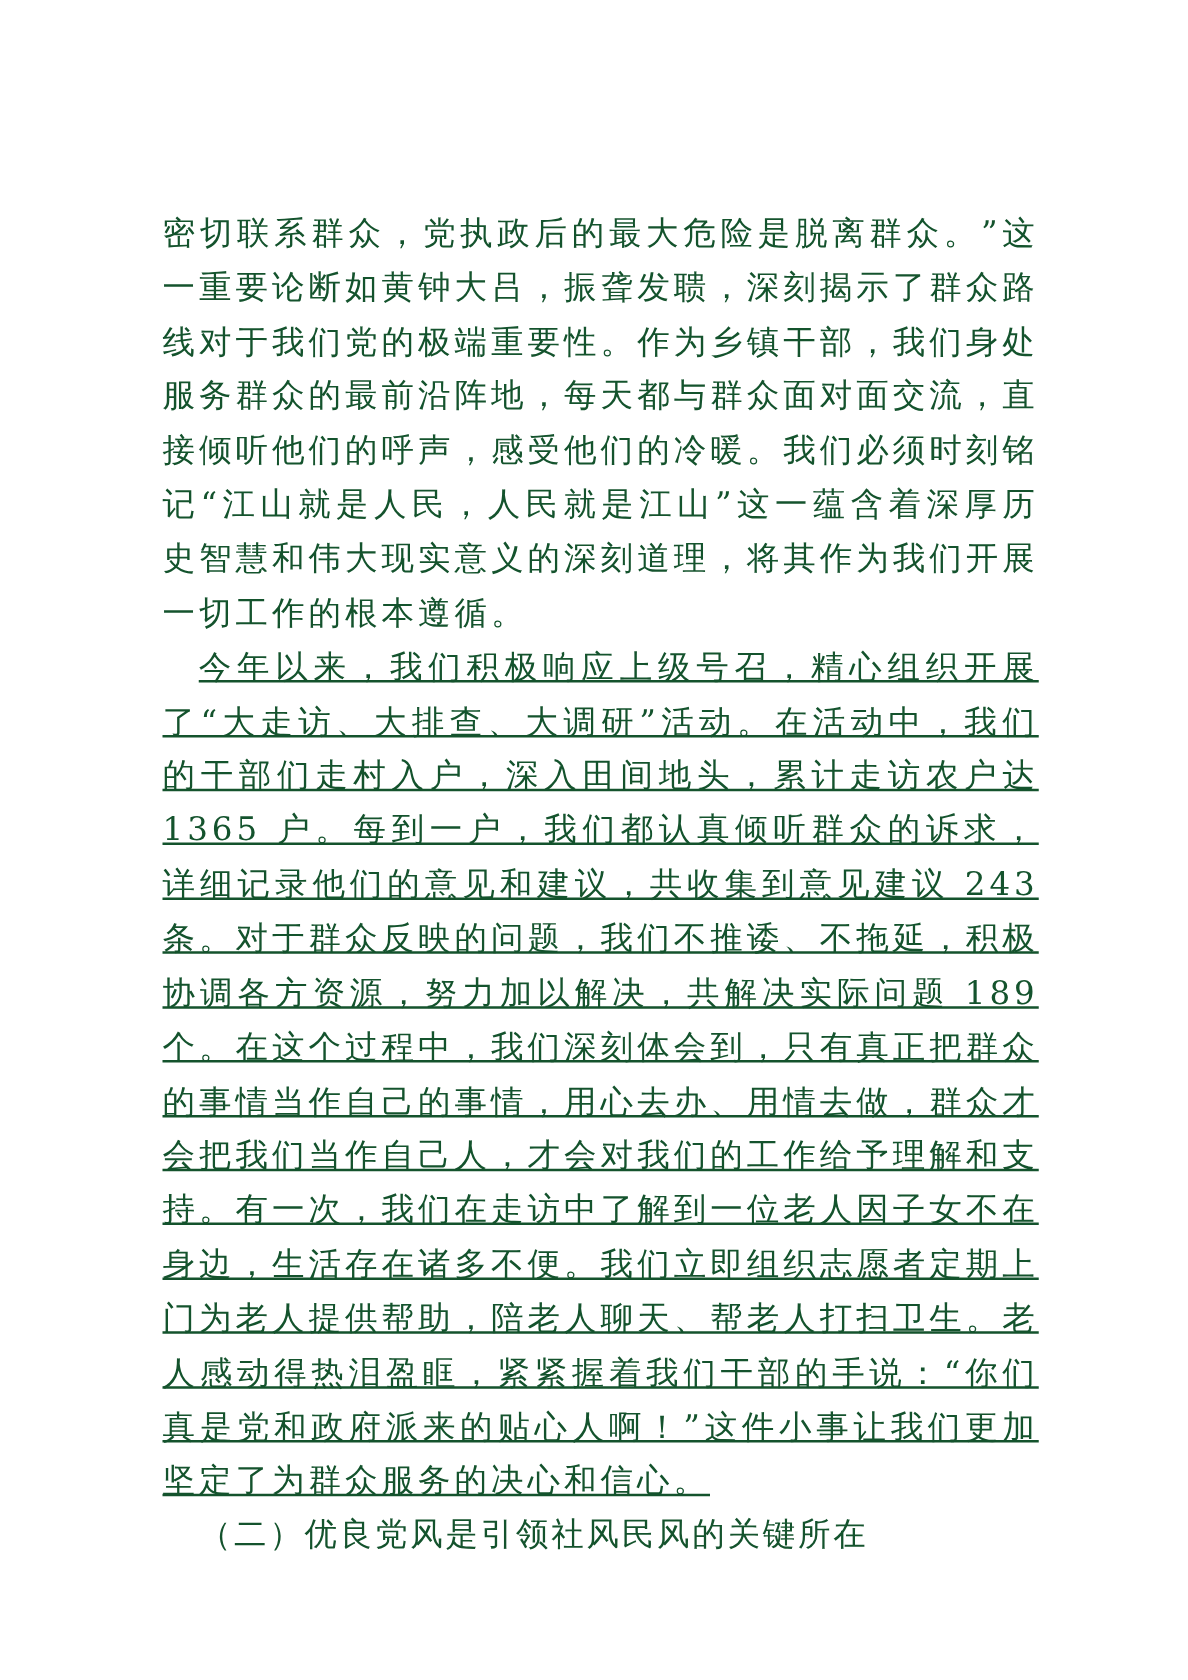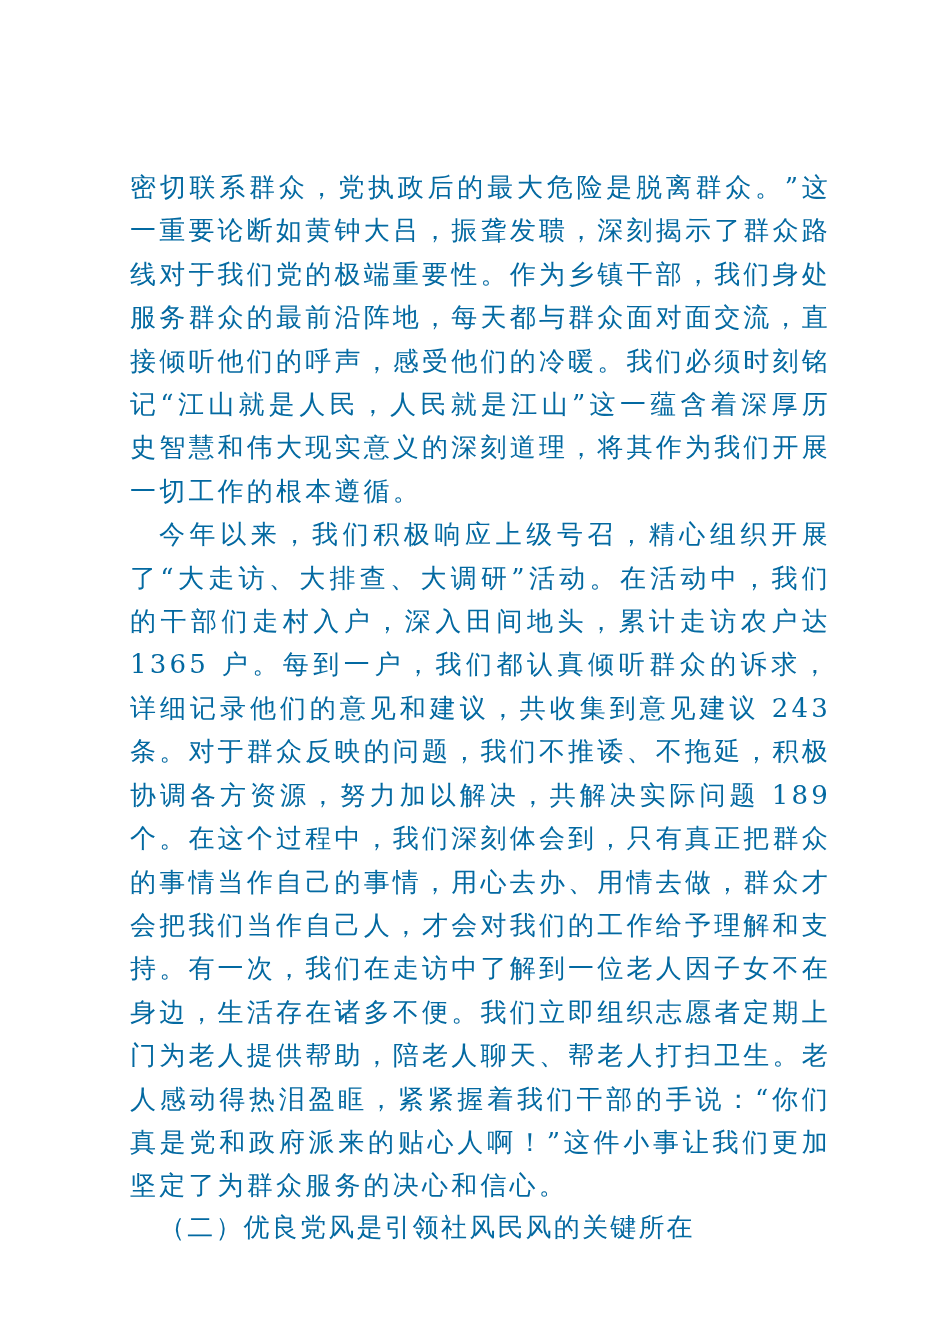--- a/index.html
+++ b/index.html
@@ -3,29 +3,29 @@
 <meta charset="utf-8">
 <style>
   html, body { margin: 0; padding: 0; background: #ffffff; }
   body { width: 950px; height: 1344px; position: relative; overflow: hidden; }
   .page {
     position: absolute;
     left: 130px;
     top: 166px;
     width: 701px;
     font-family: "DejaVu Serif", "Liberation Serif", serif;
-    color: #0369a1;
+    color: #14532d;
     font-size: 26px;
     line-height: 43.4px;
     letter-spacing: 3.2px;
     text-align: justify;
     text-justify: inter-character;
   }
   .para { margin: 0; padding: 0; }
-  .para.indent { text-indent: 29px; }
+  .para.indent { text-indent: 29px; text-decoration: underline; }
   .heading {
     margin: 0;
     padding: 0;
     padding-left: 29px;
     letter-spacing: 2.2px;
     font-family: Liberation Mono, monospace;
   }
 </style>
 </head>
 <body>

